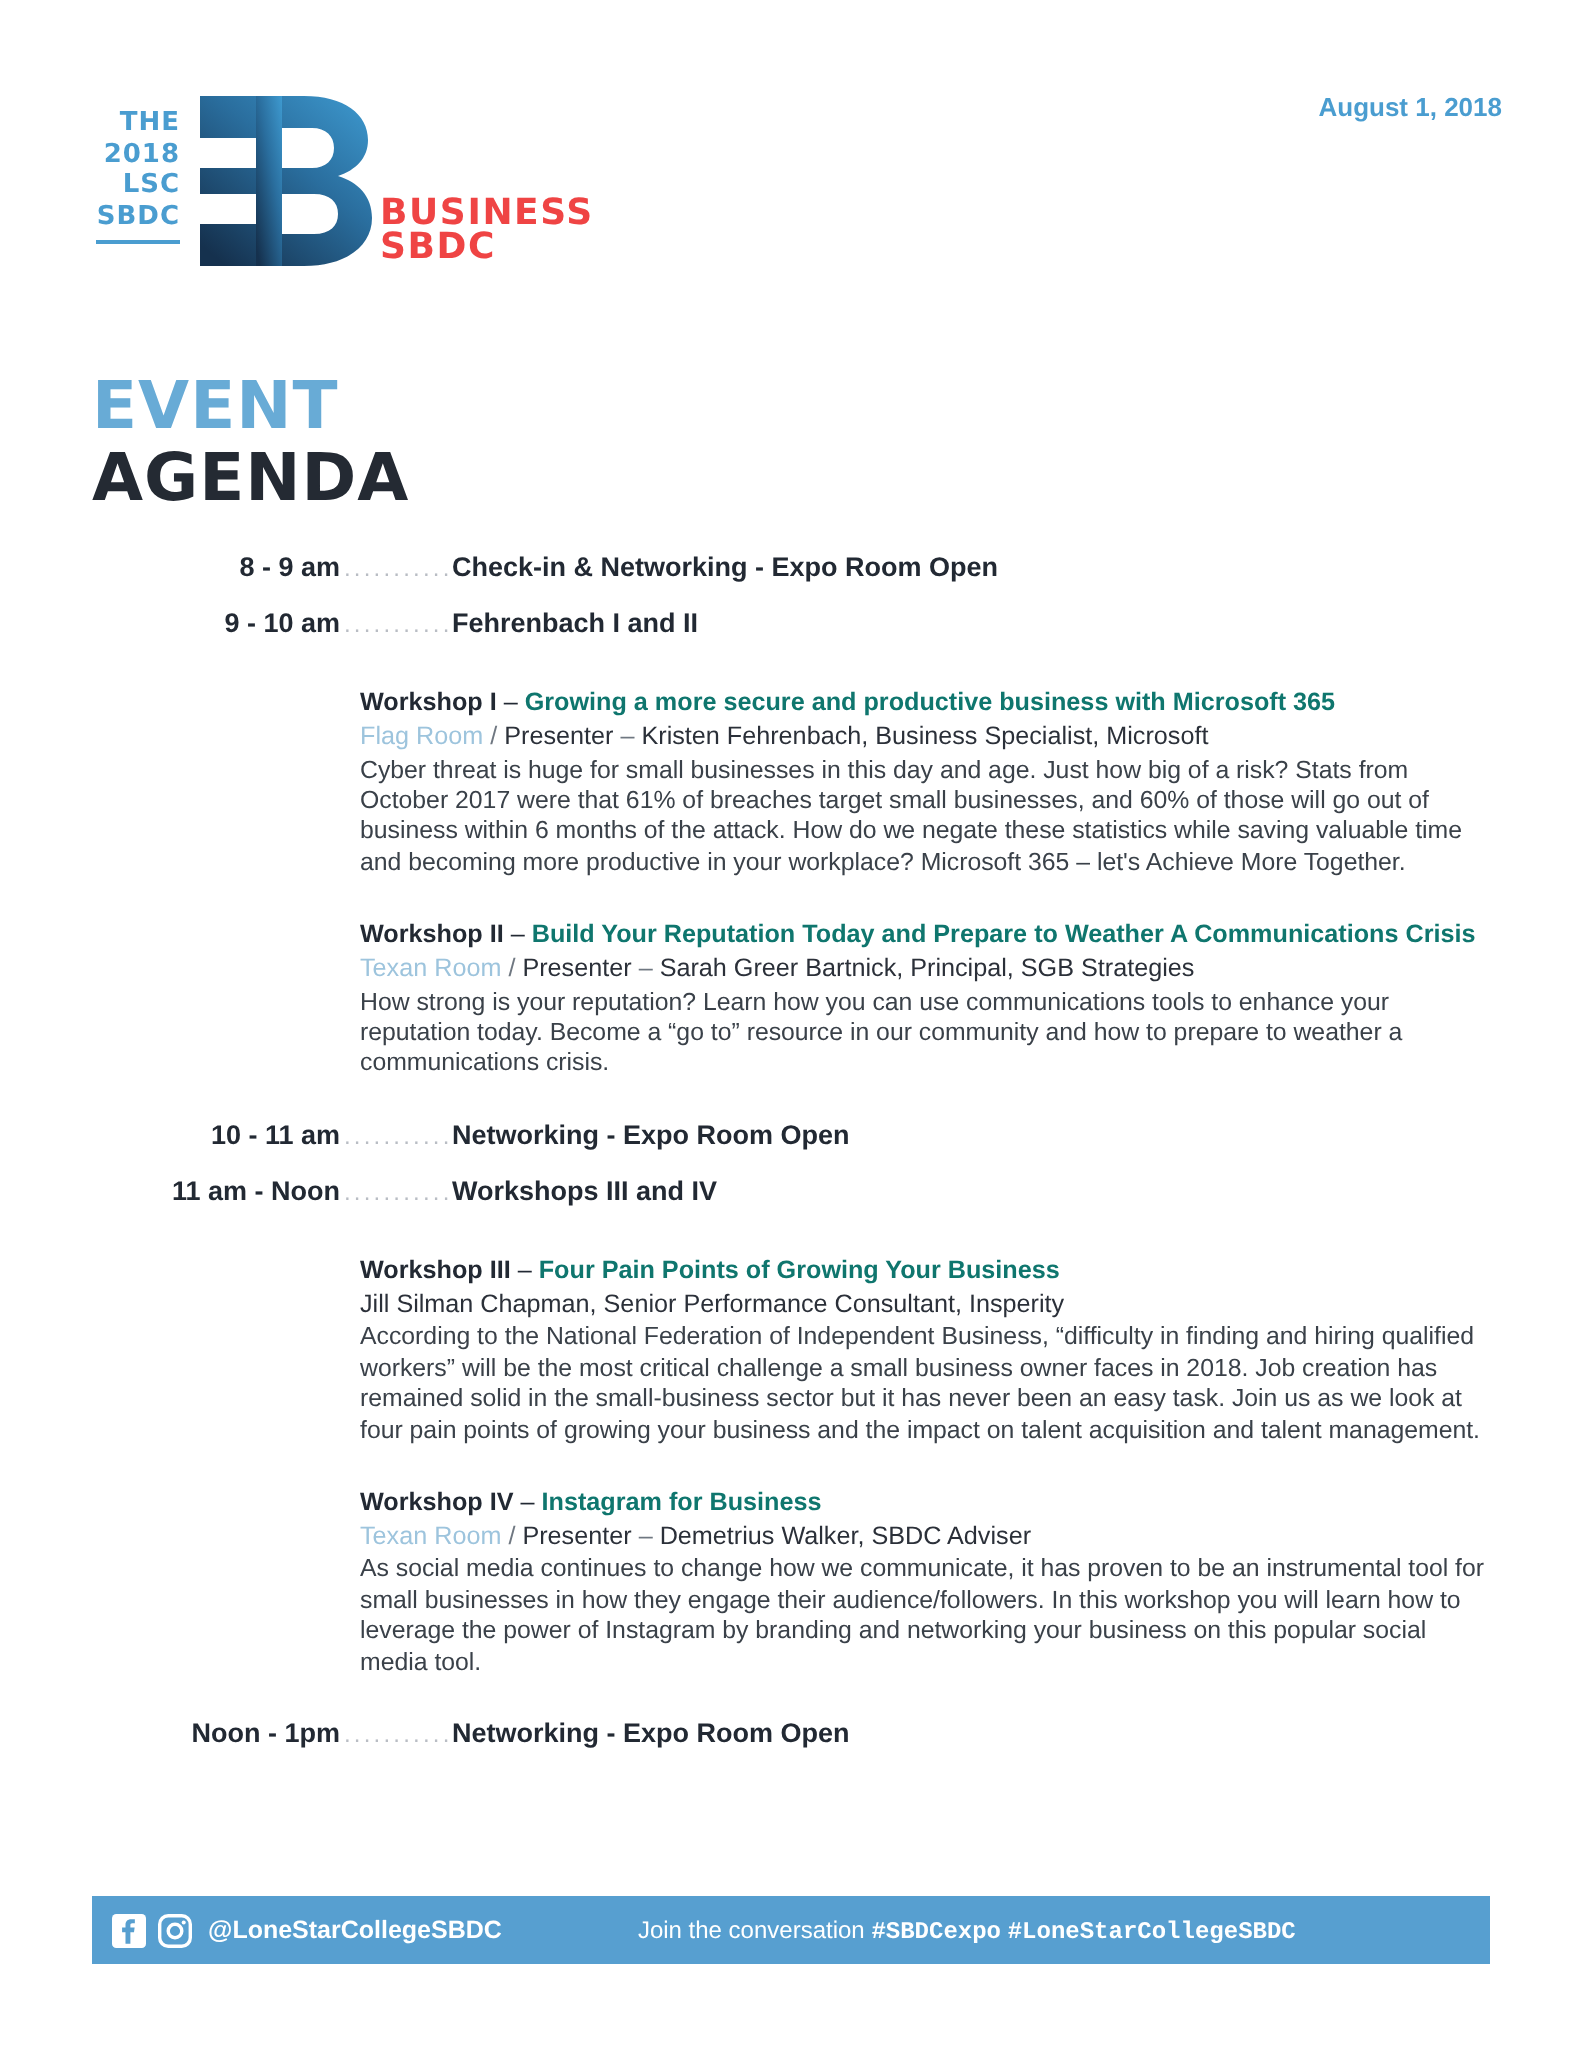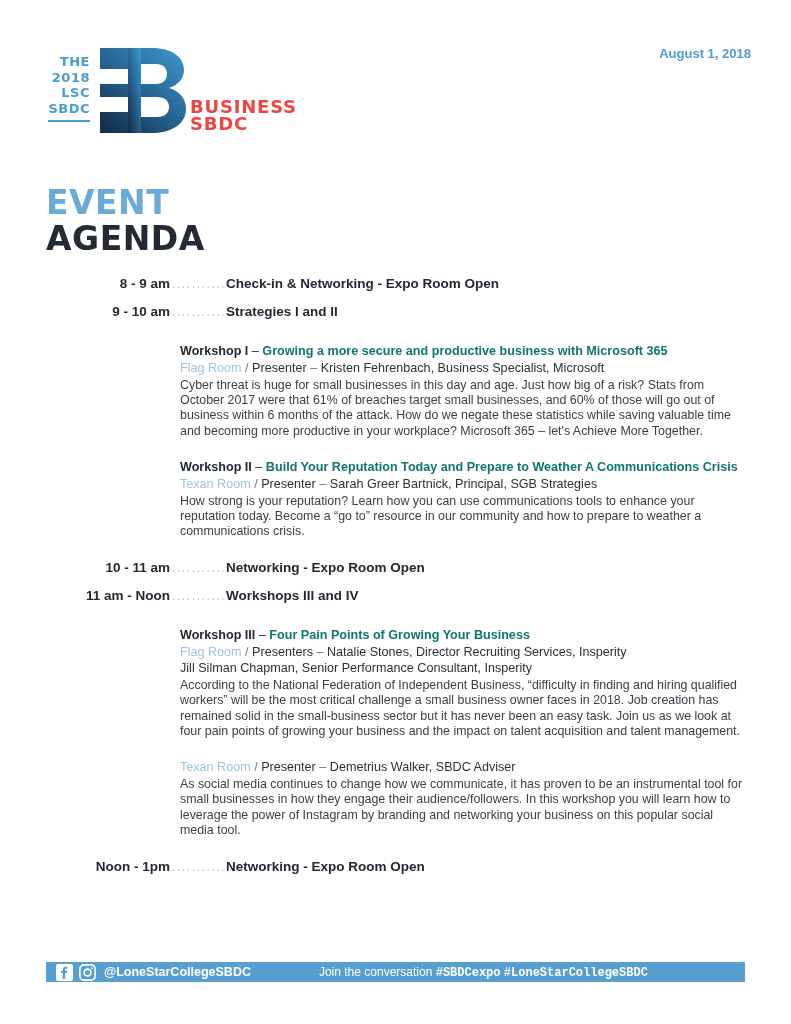--- a/index.html
+++ b/index.html
@@ -202,21 +202,21 @@
   }
 
   .slot-spacer-top { margin-top: 18px; }
 
   
   .footer {
     position: absolute;
     left: 46px;
     right: 46px;
     bottom: 42px;
-    height: 20px;
+    height: 34px;
     background: #579fd0;
     display: flex;
     align-items: center;
     padding: 0 10px;
     box-sizing: border-box;
   }
   .fb-icon, .ig-icon {
     width: 17px;
     height: 17px;
     margin-right: 6px;
@@ -291,21 +291,21 @@
 
   <div class="slot-row">
     <span class="slot-time">8 - 9 am</span>
     <span class="slot-dots">...........</span>
     <span class="slot-label">Check-in &amp; Networking - Expo Room Open</span>
   </div>
 
   <div class="slot-row">
     <span class="slot-time">9 - 10 am</span>
     <span class="slot-dots">...........</span>
-    <span class="slot-label">Strategies I and II</span>
+    <span class="slot-label">Fehrenbach I and II</span>
   </div>
 
   <div class="workshops">
 
     <div class="workshop">
       <div class="ws-title">
         <span class="num">Workshop I</span>
         <span class="dash">–</span>
         <span class="name">Growing a more secure and productive business with Microsoft 365</span>
       </div>
@@ -350,32 +350,30 @@
   </div>
 
   <div class="workshops">
 
     <div class="workshop">
       <div class="ws-title">
         <span class="num">Workshop III</span>
         <span class="dash">–</span>
         <span class="name">Four Pain Points of Growing Your Business</span>
       </div>
-      <div class="ws-meta">
-        <span class="room">Flag Room</span>
-        <span class="sep">/</span>
-        <span class="plabel">Presenters</span>
-        <span class="sep">–</span>
-        <span class="pname">Natalie Stones, Director Recruiting Services, Insperity</span>
-      </div>
       <div class="ws-extra">Jill Silman Chapman, Senior Performance Consultant, Insperity</div>
       <div class="ws-desc">According to the National Federation of Independent Business, “difficulty in finding and hiring qualified workers” will be the most critical challenge a small business owner faces in 2018. Job creation has remained solid in the small-business sector but it has never been an easy task. Join us as we look at four pain points of growing your business and the impact on talent acquisition and talent management.</div>
     </div>
 
     <div class="workshop">
+      <div class="ws-title">
+        <span class="num">Workshop IV</span>
+        <span class="dash">–</span>
+        <span class="name">Instagram for Business</span>
+      </div>
       <div class="ws-meta">
         <span class="room">Texan Room</span>
         <span class="sep">/</span>
         <span class="plabel">Presenter</span>
         <span class="sep">–</span>
         <span class="pname">Demetrius Walker, SBDC Adviser</span>
       </div>
       <div class="ws-desc">As social media continues to change how we communicate, it has proven to be an instrumental tool for small businesses in how they engage their audience/followers. In this workshop you will learn how to leverage the power of Instagram by branding and networking your business on this popular social media tool.</div>
     </div>
 

